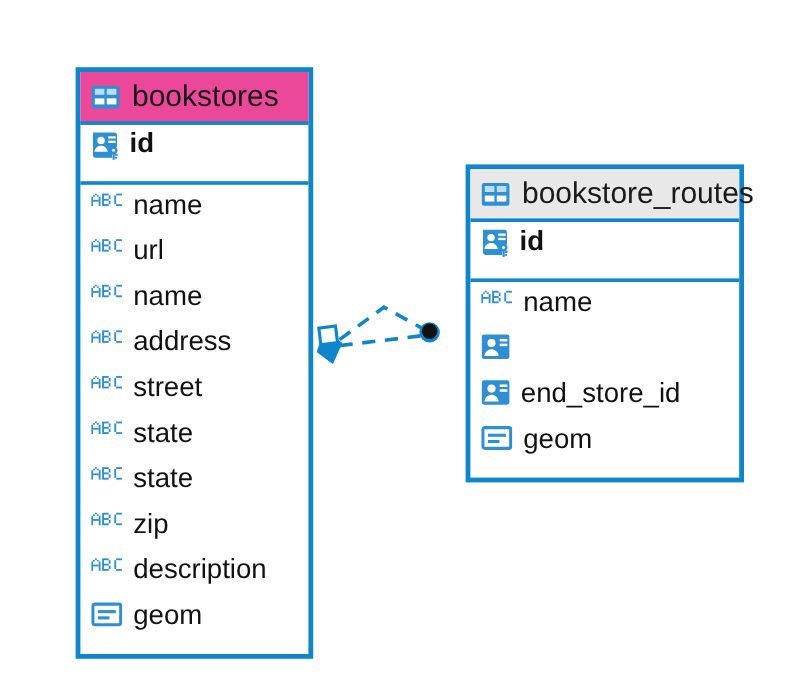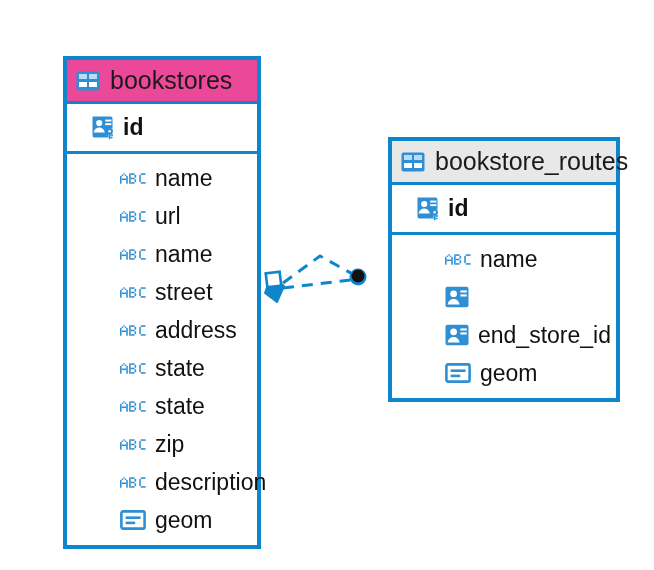--- a/index.html
+++ b/index.html
@@ -42,27 +42,25 @@
     line-height: 1;
     white-space: nowrap;
   }
   .pk-section {
     box-sizing: border-box;
     border-bottom: 3px solid var(--accent, #0f86cc);
     padding: 4px 0 5px 0;
   }
   .field-section {
     padding: 5px 0 6px 0;
-    margin-left: 29px;
   }
   .field {
     display: flex;
-    align-items: center;
     height: 38px;
-    padding-left: 24px;
+    padding-left: 9px;
     box-sizing: border-box;
   }
   .field .field-label {
     font-size: 23px;
     color: #111111;
     margin-left: 9px;
     line-height: 1;
     white-space: nowrap;
   }
   .field.is-pk .field-label {
@@ -240,46 +238,46 @@
             <rect x="22.4" y="2.4" width="2.4" height="4.4"></rect>
                 <rect x="16.4" y="6.8" width="6" height="2.4"></rect>
             <rect x="22.4" y="9.2" width="2.4" height="4.4"></rect>
                 <rect x="16.4" y="13.6" width="6" height="2.4"></rect>
             <rect x="29.6" y="2.4" width="2.4" height="11.2"></rect>
                 <rect x="32" y="0" width="7.4" height="2.4"></rect>
             <rect x="32" y="13.6" width="7.4" height="2.4"></rect>
           </g>
             </svg>
         </span>
+        <span class="field-label">address</span>
+      </div>
+
+      <div class="field">
+        <span class="icon">
+          <svg width="26" height="15" viewBox="0 0 40 16">
+              <g fill="#2e8fd4">
+            <rect x="0" y="4" width="2.4" height="12"></rect>
+                <rect x="2.4" y="2" width="2.4" height="2"></rect>
+            <rect x="4.8" y="0" width="2.4" height="2"></rect>
+                <rect x="7.2" y="2" width="2.4" height="2"></rect>
+            <rect x="9.6" y="4" width="2.4" height="12"></rect>
+                <rect x="2.4" y="8" width="7.2" height="2.4"></rect>
+            <rect x="14" y="0" width="2.4" height="16"></rect>
+                <rect x="16.4" y="0" width="6" height="2.4"></rect>
+            <rect x="22.4" y="2.4" width="2.4" height="4.4"></rect>
+                <rect x="16.4" y="6.8" width="6" height="2.4"></rect>
+            <rect x="22.4" y="9.2" width="2.4" height="4.4"></rect>
+                <rect x="16.4" y="13.6" width="6" height="2.4"></rect>
+            <rect x="29.6" y="2.4" width="2.4" height="11.2"></rect>
+                <rect x="32" y="0" width="7.4" height="2.4"></rect>
+            <rect x="32" y="13.6" width="7.4" height="2.4"></rect>
+          </g>
+            </svg>
+        </span>
         <span class="field-label">street</span>
-      </div>
-
-      <div class="field">
-        <span class="icon">
-          <svg width="26" height="15" viewBox="0 0 40 16">
-              <g fill="#2e8fd4">
-            <rect x="0" y="4" width="2.4" height="12"></rect>
-                <rect x="2.4" y="2" width="2.4" height="2"></rect>
-            <rect x="4.8" y="0" width="2.4" height="2"></rect>
-                <rect x="7.2" y="2" width="2.4" height="2"></rect>
-            <rect x="9.6" y="4" width="2.4" height="12"></rect>
-                <rect x="2.4" y="8" width="7.2" height="2.4"></rect>
-            <rect x="14" y="0" width="2.4" height="16"></rect>
-                <rect x="16.4" y="0" width="6" height="2.4"></rect>
-            <rect x="22.4" y="2.4" width="2.4" height="4.4"></rect>
-                <rect x="16.4" y="6.8" width="6" height="2.4"></rect>
-            <rect x="22.4" y="9.2" width="2.4" height="4.4"></rect>
-                <rect x="16.4" y="13.6" width="6" height="2.4"></rect>
-            <rect x="29.6" y="2.4" width="2.4" height="11.2"></rect>
-                <rect x="32" y="0" width="7.4" height="2.4"></rect>
-            <rect x="32" y="13.6" width="7.4" height="2.4"></rect>
-          </g>
-            </svg>
-        </span>
-        <span class="field-label">address</span>
       </div>
 
       <div class="field">
         <span class="icon">
           <svg width="26" height="15" viewBox="0 0 40 16">
               <g fill="#2e8fd4">
             <rect x="0" y="4" width="2.4" height="12"></rect>
                 <rect x="2.4" y="2" width="2.4" height="2"></rect>
             <rect x="4.8" y="0" width="2.4" height="2"></rect>
                 <rect x="7.2" y="2" width="2.4" height="2"></rect>

